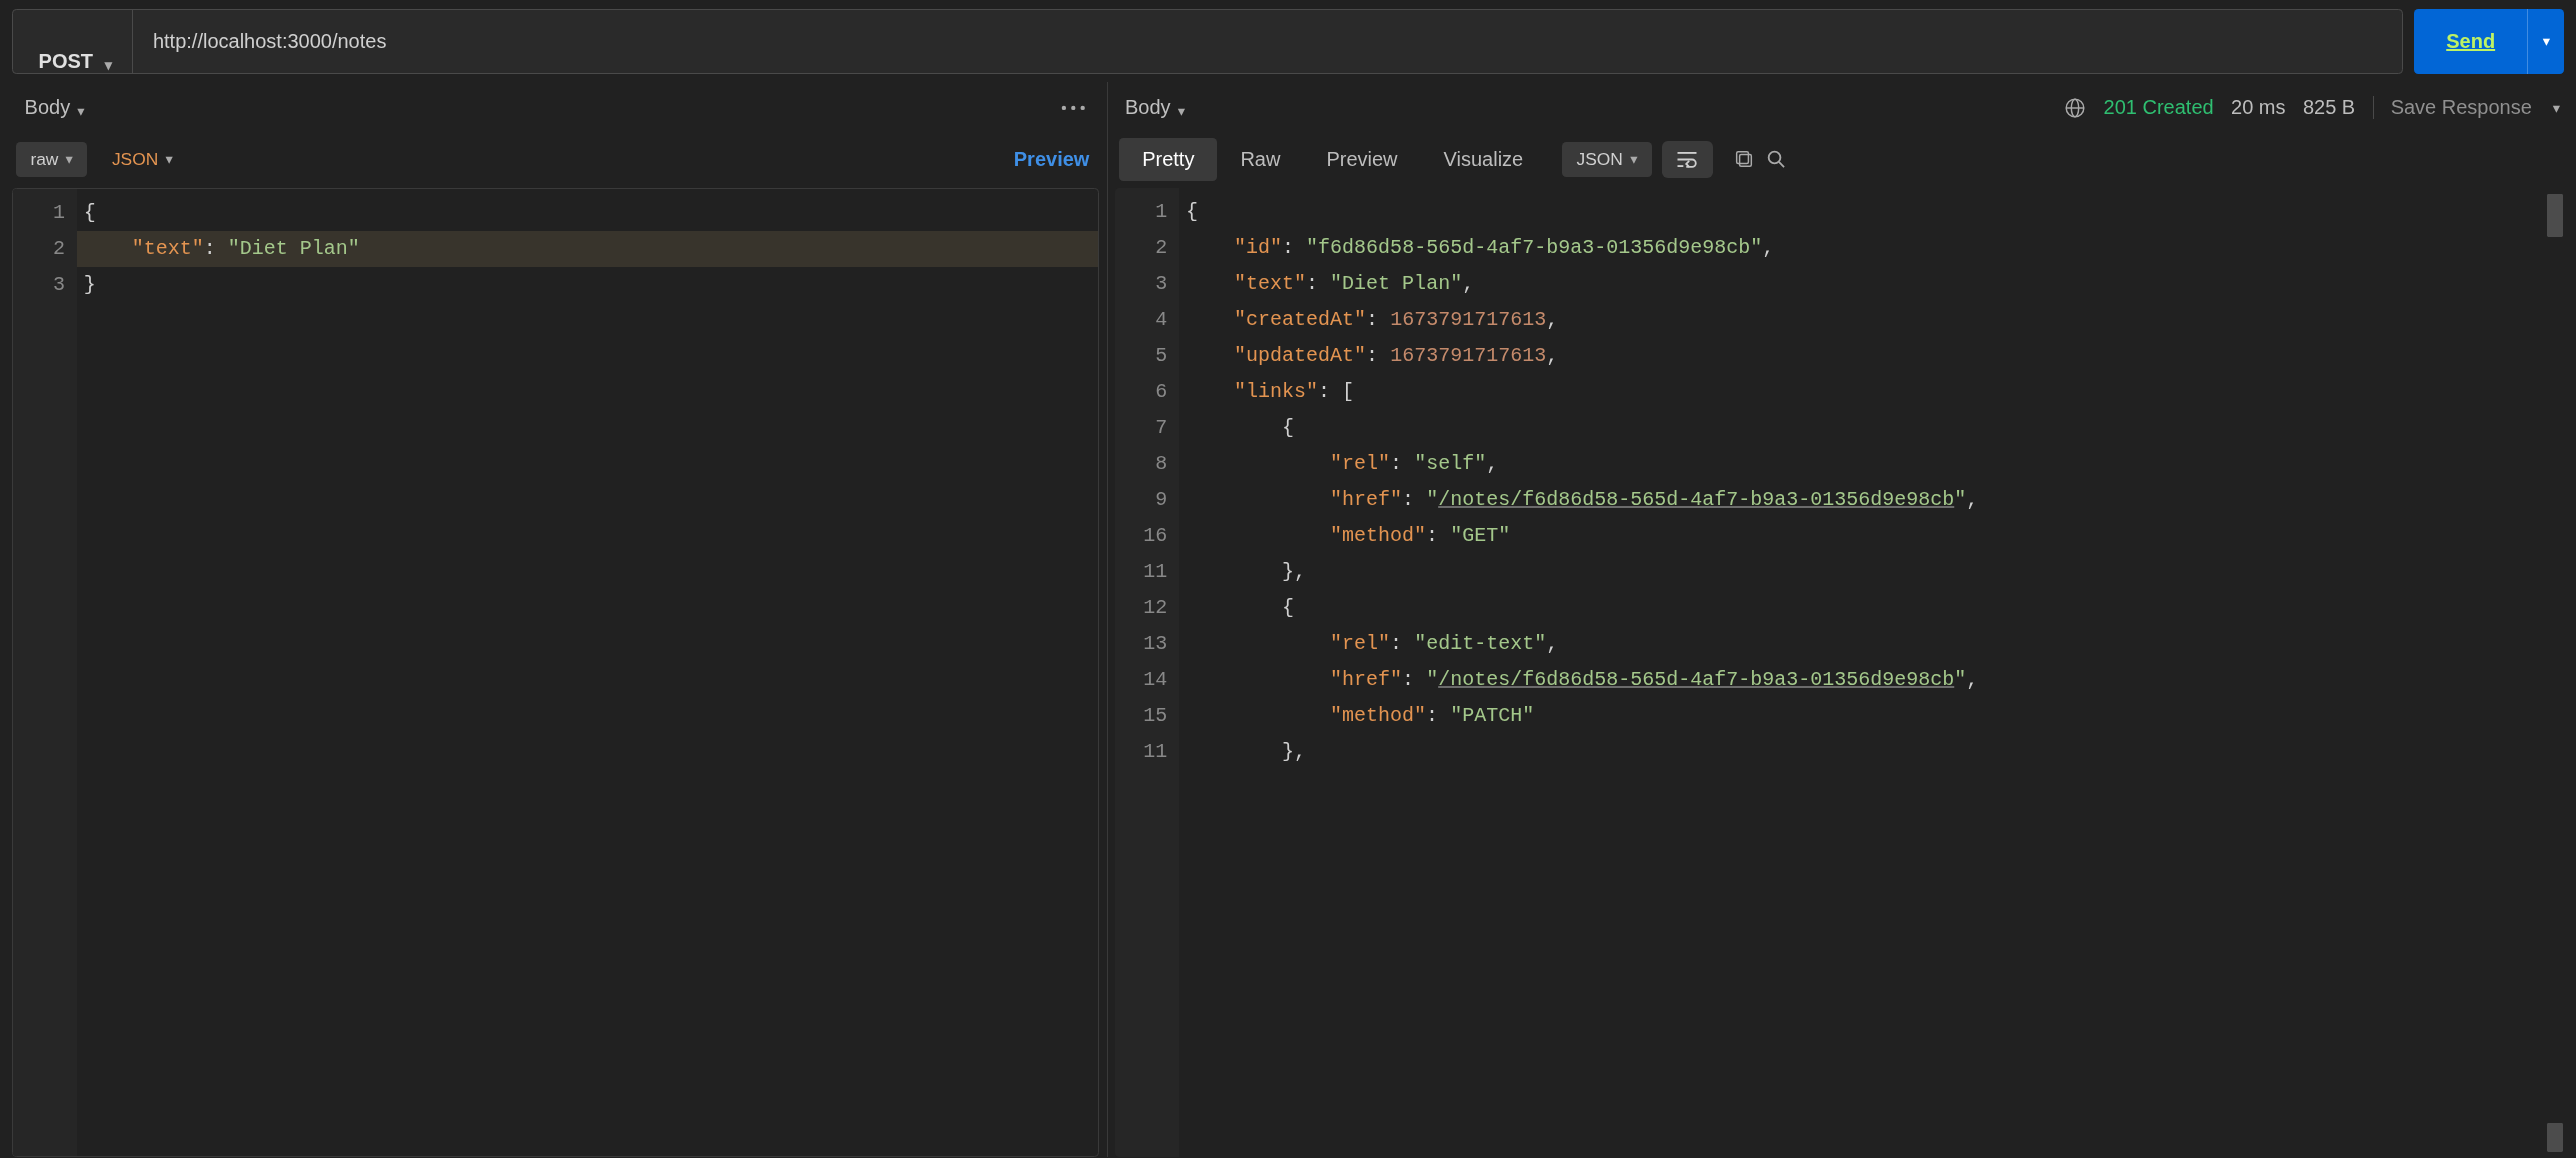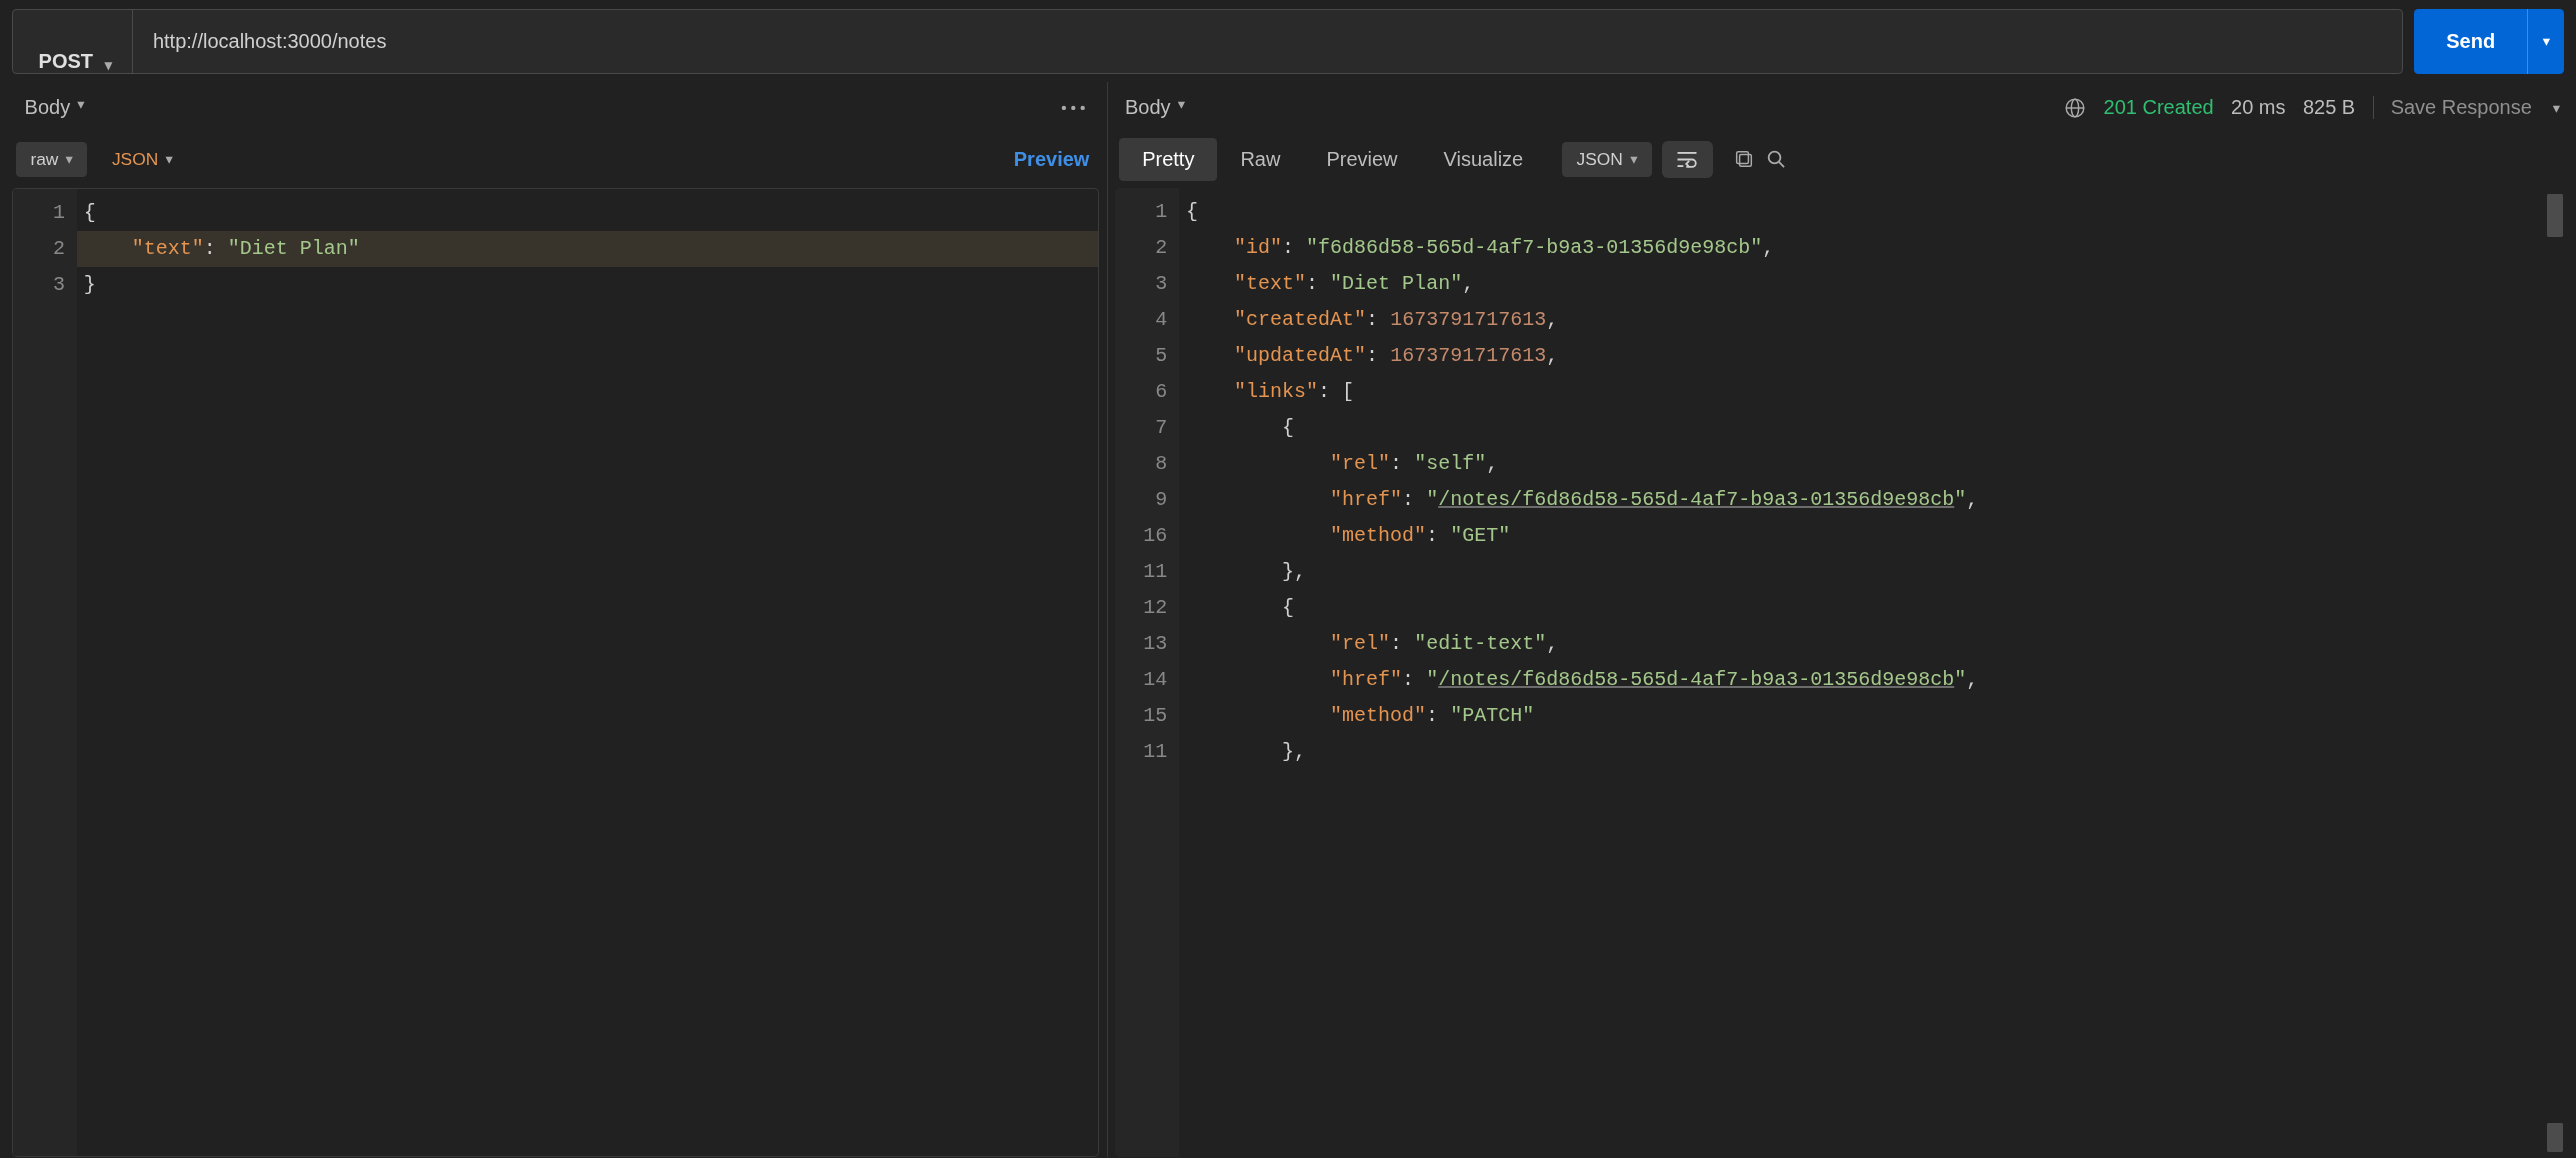--- a/index.html
+++ b/index.html
@@ -44,26 +44,27 @@
     color: #d0d0d0;
   }
   .sendwrap {
     display: flex;
     border-radius: 4.3px;
     overflow: hidden;
     height: 65px;
   }
   .sendbtn {
     background: #0266d6;
-    color: #ffffff;
+    color: #bef264;
     border: none;
     font-weight: 600;
     font-size: 20px;
     padding: 12px 32px;
     cursor: pointer;
+    text-decoration: underline;
   }
   .senddrop {
     background: #0266d6;
     border-left: 0.7px solid rgba(255,255,255,0.25);
     color: #fff;
     border-top: none; border-right: none; border-bottom: none;
     padding: 0 14.5px;
     cursor: pointer;
     display:flex; align-items:center;
   }
@@ -91,21 +92,21 @@
 
   .tabrow {
     display: flex;
     align-items: center;
     height: 51px;
     padding: 0 7.2px;
   }
   .tabrow .spacer { flex: 1; }
   .tab-label {
     display: flex;
-    align-items: flex-start;
+    align-items: flex-end;
     gap: 7.2px;
     color: #c0c0c0;
     padding: 4.3px 5.8px;
     cursor: pointer;
   }
 
   .dots { cursor:pointer; padding:0 7.2px; }
 
   .subrow {
     display: flex;

